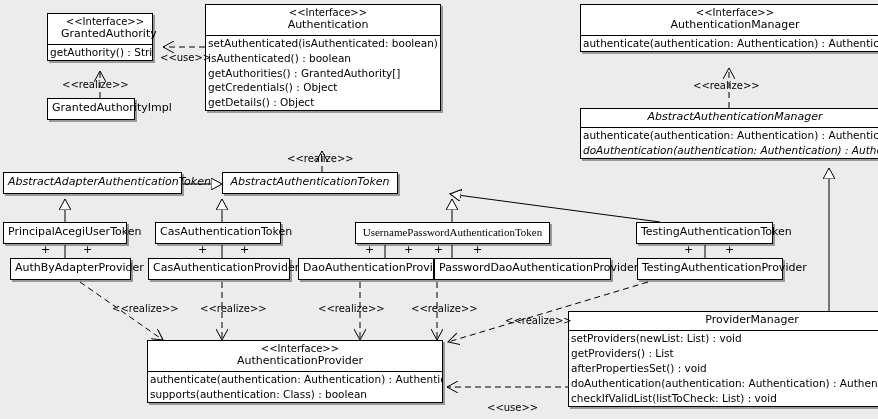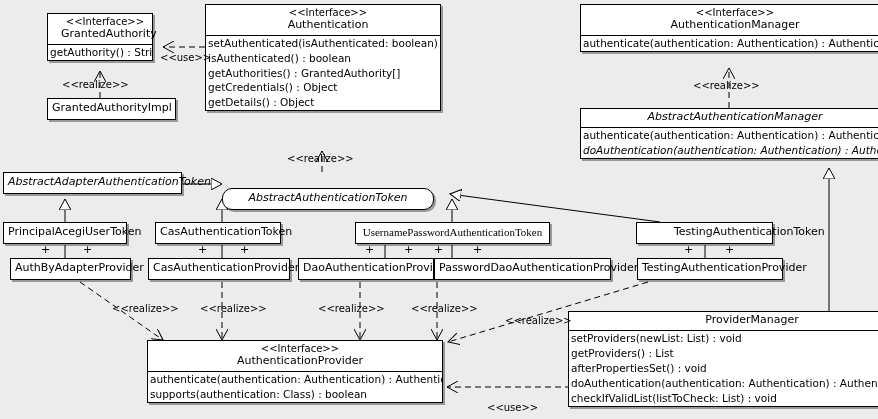--- a/index.html
+++ b/index.html
@@ -159,21 +159,21 @@
   <div class="uml-box" style="left:47px;top:13px;width:106px;">
     <div class="hdr">
       <span class="stereo">&lt;&lt;Interface&gt;&gt;</span>
       <span class="cname">GrantedAuthority</span>
     </div>
     <div class="ops divider">
       <div class="op">getAuthority() : String</div>
     </div>
   </div>
 
-  <div class="uml-box simple" style="left:47px;top:98px;width:129px;">
+  <div class="uml-box simple" style="left:47px;top:98px;width:88px;">
     <div class="hdr">
       <span class="cname">GrantedAuthorityImpl</span>
     </div>
   </div>
 
   <div class="uml-box" style="left:205px;top:4px;width:236px;">
     <div class="hdr">
       <span class="stereo">&lt;&lt;Interface&gt;&gt;</span>
       <span class="cname">Authentication</span>
     </div>
@@ -205,21 +205,21 @@
       <div class="op abstract">doAuthentication(authentication: Authentication) : Authentication</div>
     </div>
   </div>
 
   <div class="uml-box simple" style="left:3px;top:172px;width:179px;">
     <div class="hdr">
       <span class="cname abstract">AbstractAdapterAuthenticationToken</span>
     </div>
   </div>
 
-  <div class="uml-box simple" style="left:222px;top:188px;width:212px;border-radius:10px;">
+  <div class="uml-box simple" style="left:222px;top:172px;width:176px;">
     <div class="hdr">
       <span class="cname abstract">AbstractAuthenticationToken</span>
     </div>
   </div>
 
   <div class="uml-box simple" style="left:3px;top:222px;width:124px;">
     <div class="hdr">
       <span class="cname">PrincipalAcegiUserToken</span>
     </div>
   </div>
@@ -229,21 +229,21 @@
       <span class="cname">CasAuthenticationToken</span>
     </div>
   </div>
 
   <div class="uml-box simple" style="left:355px;top:222px;width:195px;font-family:Liberation Serif, serif;">
     <div class="hdr">
       <span class="cname">UsernamePasswordAuthenticationToken</span>
     </div>
   </div>
 
-  <div class="uml-box simple" style="left:636px;top:222px;width:137px;padding-left:33px;">
+  <div class="uml-box simple" style="left:636px;top:222px;width:137px;">
     <div class="hdr">
       <span class="cname">TestingAuthenticationToken</span>
     </div>
   </div>
 
   <div class="uml-box simple" style="left:10px;top:258px;width:121px;">
     <div class="hdr">
       <span class="cname">AuthByAdapterProvider</span>
     </div>
   </div>

